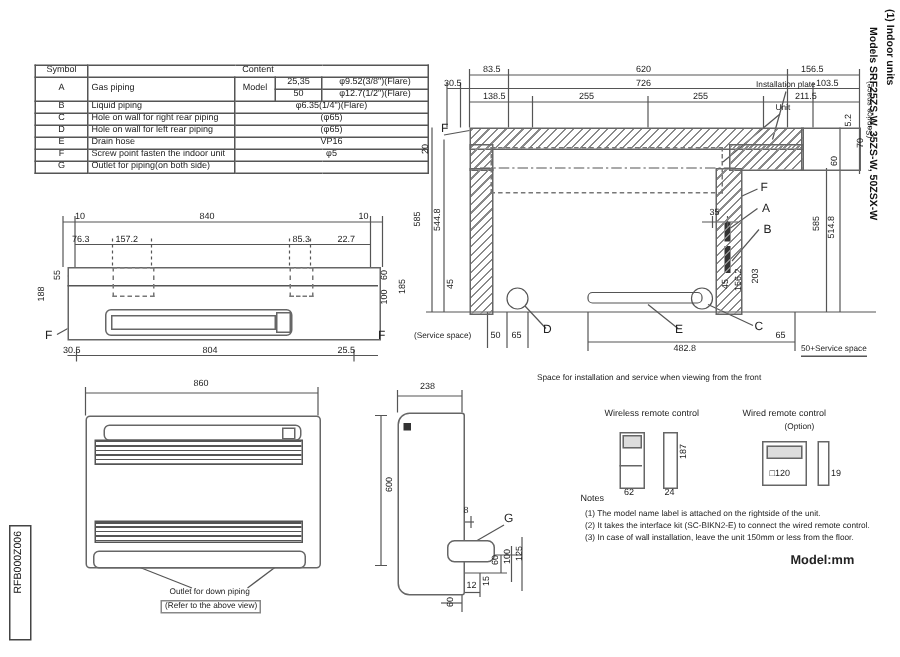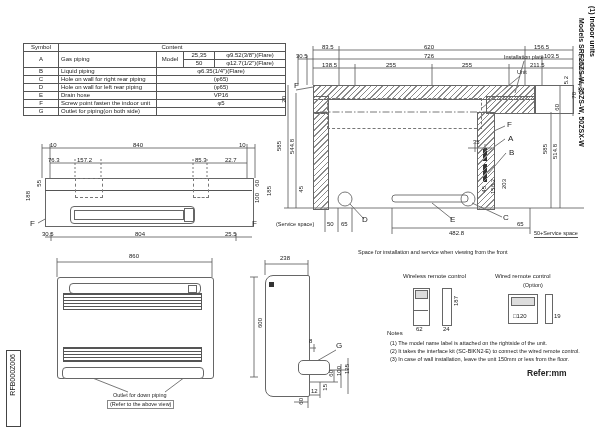--- a/index.html
+++ b/index.html
@@ -323,15 +323,15 @@
     <div class="box" style="left:160px;top:24px;width:6px;height:28px;"></div>
     <span class="d" style="left:169px;top:43px;">19</span>
   </div>
 
   <div class="abs" style="left:387px;top:328px;width:208px;height:40px;">
     <span class="d" style="left:0px;top:2px;">Notes</span>
     <span class="s" style="left:3px;top:12px;">(1) The model name label is attached on the rightside of the unit.</span>
     <span class="s" style="left:3px;top:20px;">(2) It takes the interface kit (SC-BIKN2-E) to connect the wired remote control.</span>
     <span class="s" style="left:3px;top:28px;">(3) In case of wall installation, leave the unit 150mm or less from the floor.</span>
   </div>
-  <div class="abs" style="left:527px;top:368px;font-size:8.5px;font-weight:bold;">Refer:mm</div>
+  <div class="abs" style="left:527px;top:368px;font-size:8.5px;font-weight:bold;">Model:mm</div>
 
 </div>
 
 </body></html>

